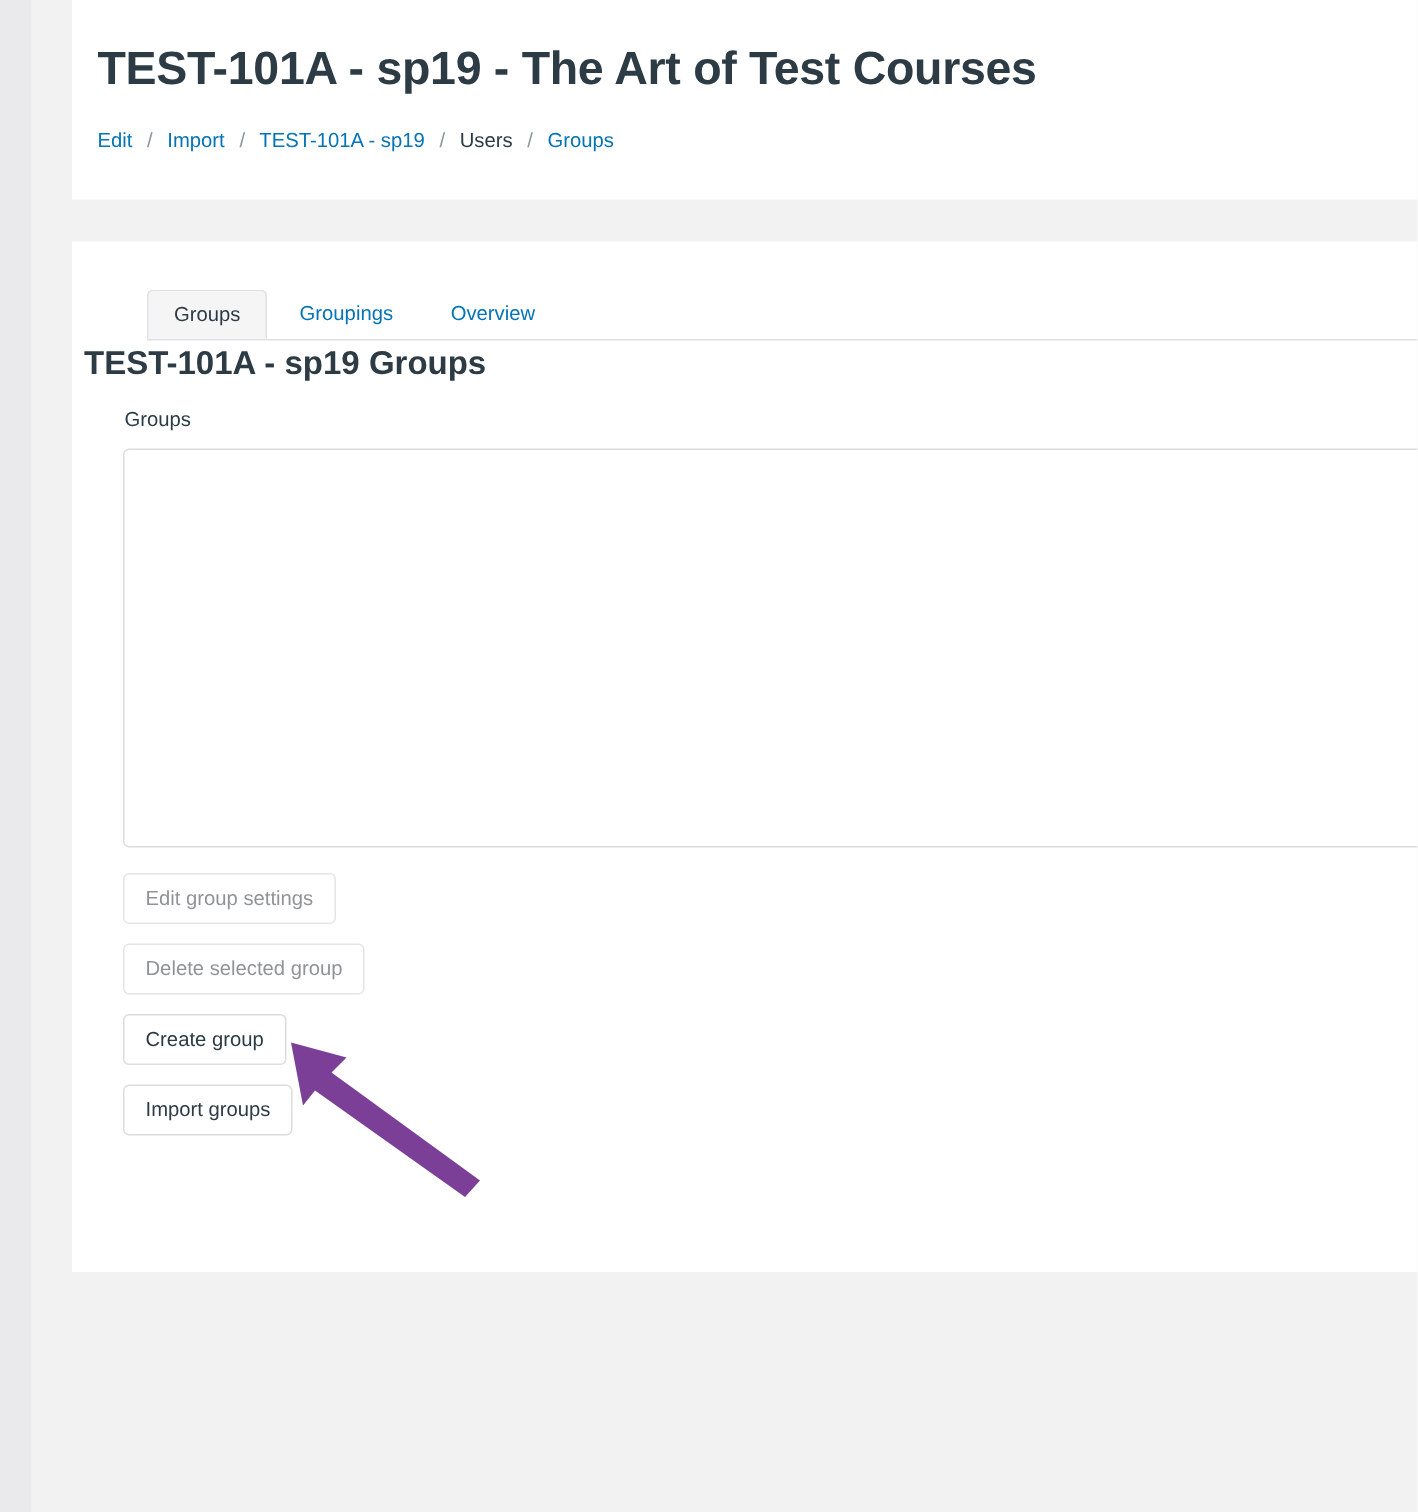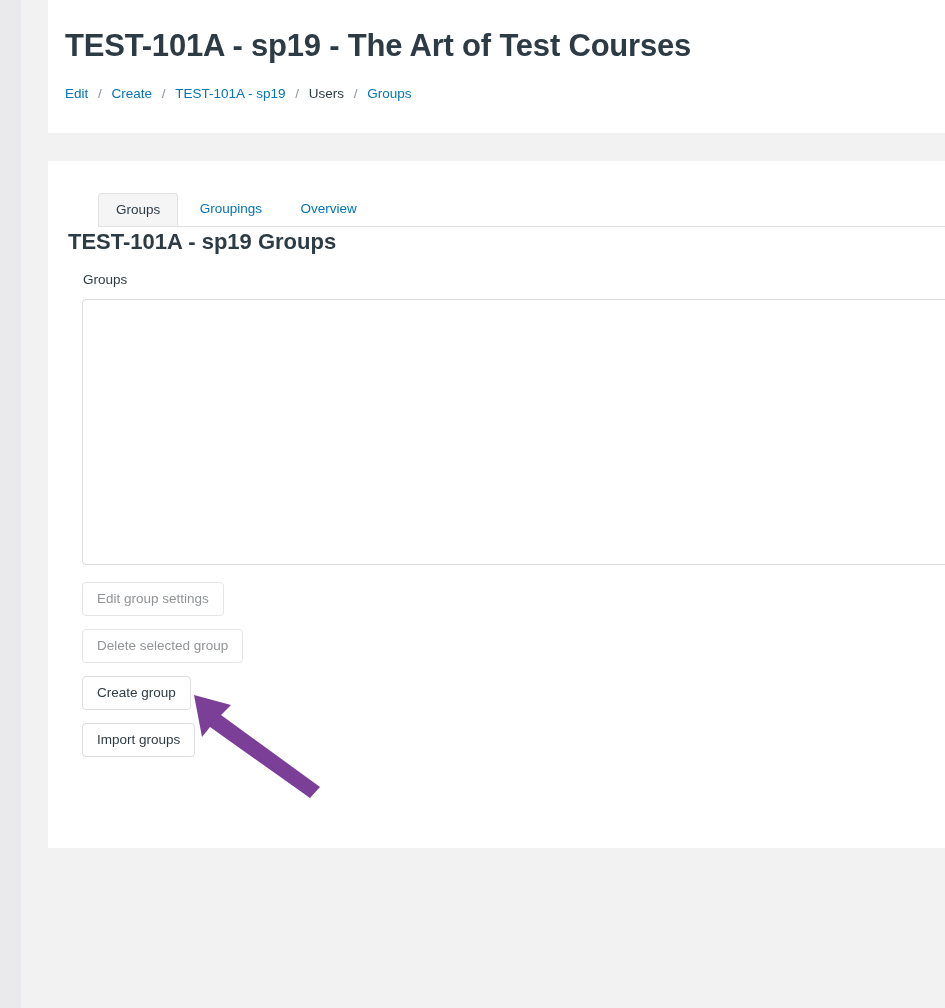--- a/index.html
+++ b/index.html
@@ -119,21 +119,21 @@
     border: 1px solid #dfe1e3;
     border-bottom: 1px solid #f5f5f5;
     border-radius: 4px 4px 0 0;
     color: #2d3b45;
     margin-bottom: -1px;
   }
 
   
   .section-title {
     position: absolute;
-    left: 20px;
+    left: 8px;
     top: 67px;
     margin: 0;
     font-size: 22px;
     line-height: 28px;
     font-weight: bold;
     color: #2d3b45;
     white-space: nowrap;
   }
 
   
@@ -200,21 +200,21 @@
 
   <div class="left-rail"></div>
   <div class="gutter"></div>
 
   <div class="header-panel">
     <h1 class="page-title">TEST-101A - sp19 - The Art of Test Courses</h1>
 
     <nav class="breadcrumb">
       <a href="#">Edit</a>
       <span class="sep">/</span>
-      <a href="#">Create</a>
+      <a href="#">Import</a>
       <span class="sep">/</span>
       <a href="#">TEST-101A - sp19</a>
       <span class="sep">/</span>
       <span class="crumb-plain">Users</span>
       <span class="sep">/</span>
       <a href="#">Groups</a>
     </nav>
   </div>
 
   <div class="content-panel">

